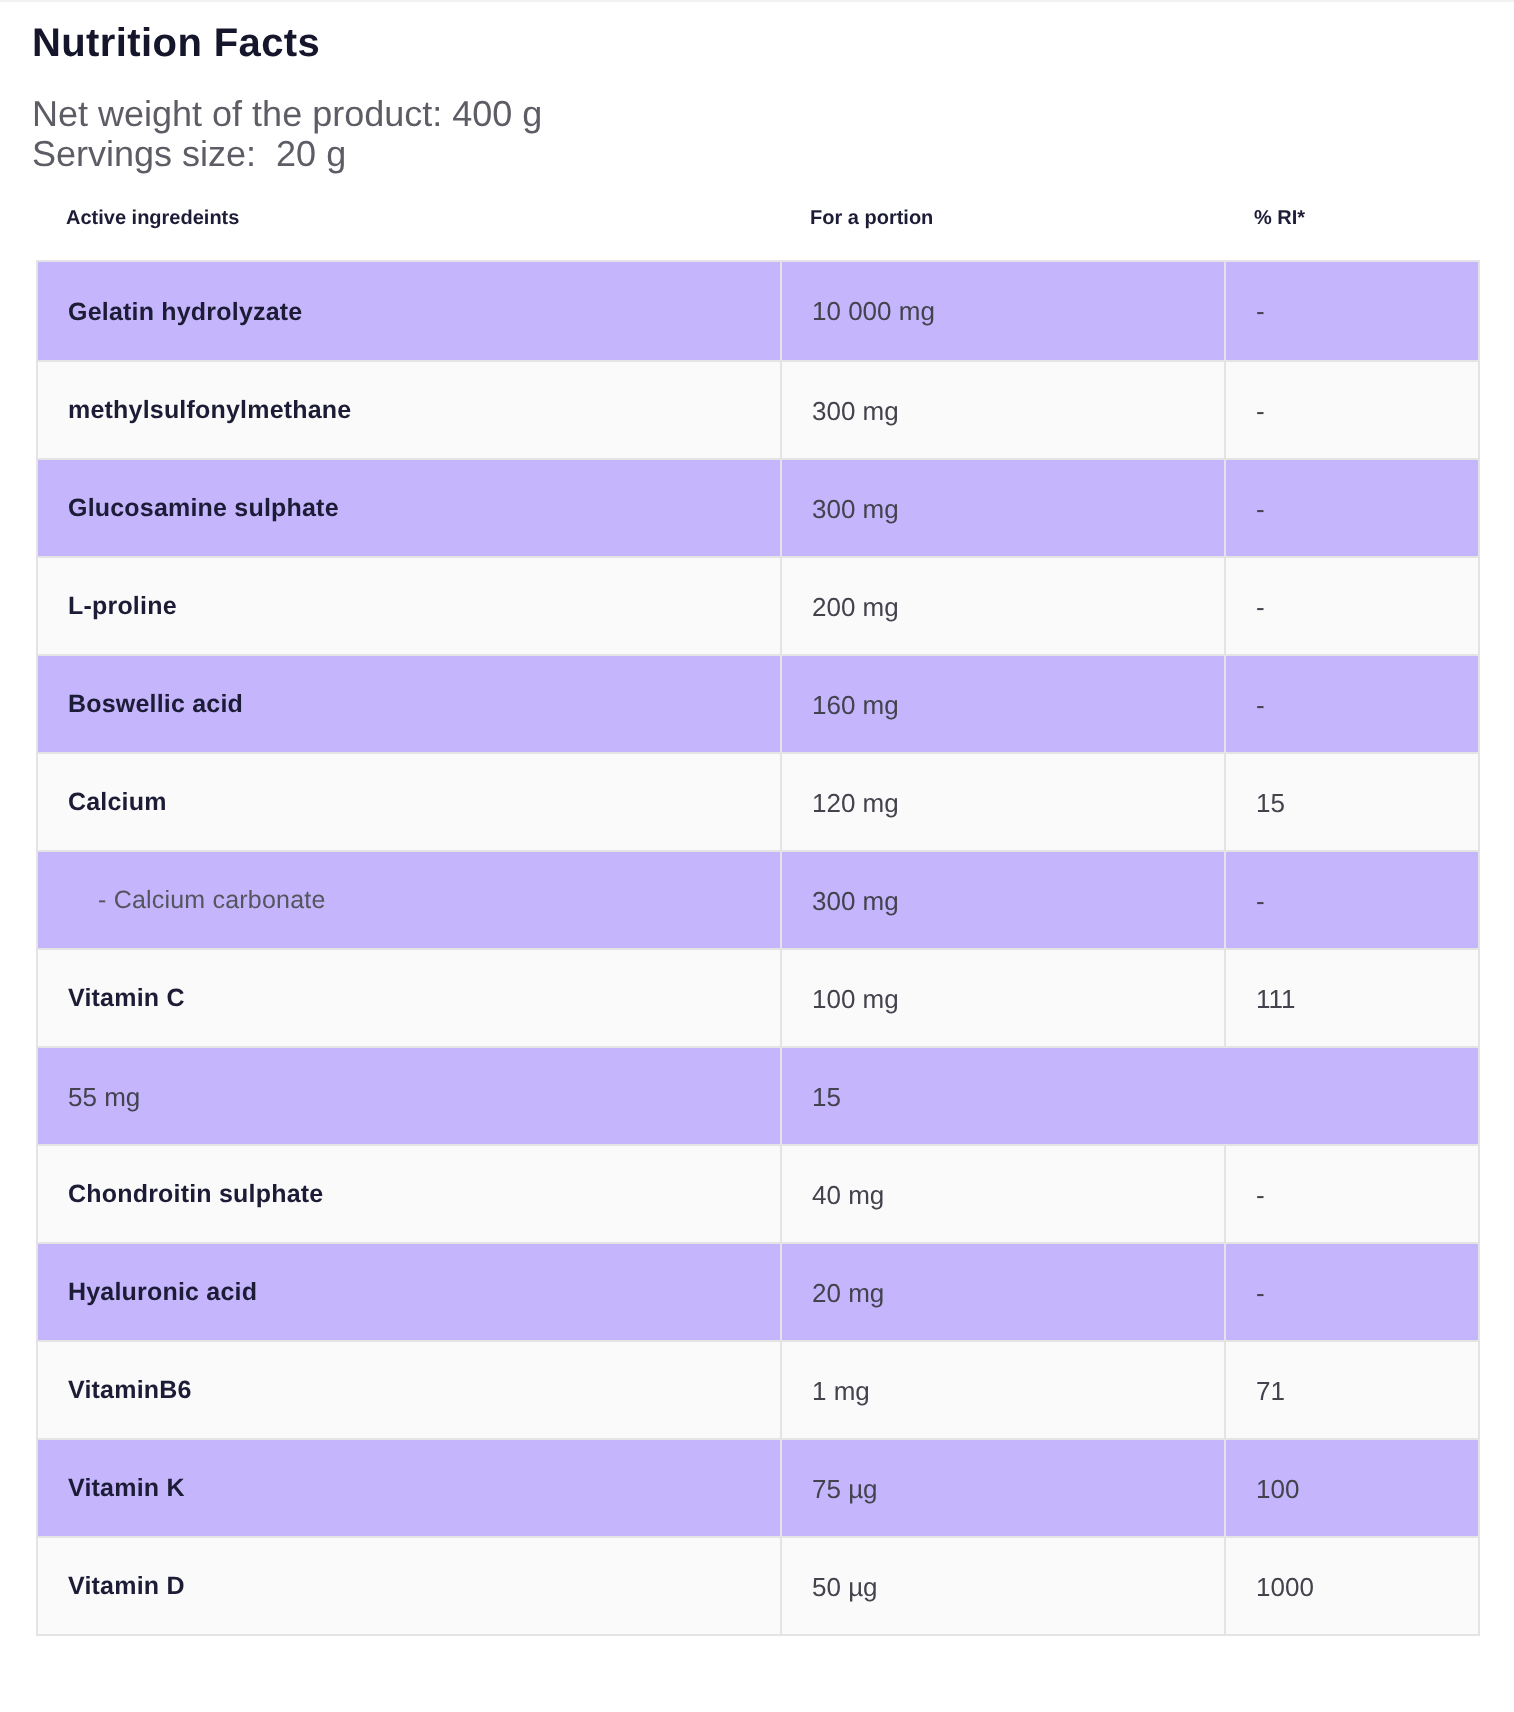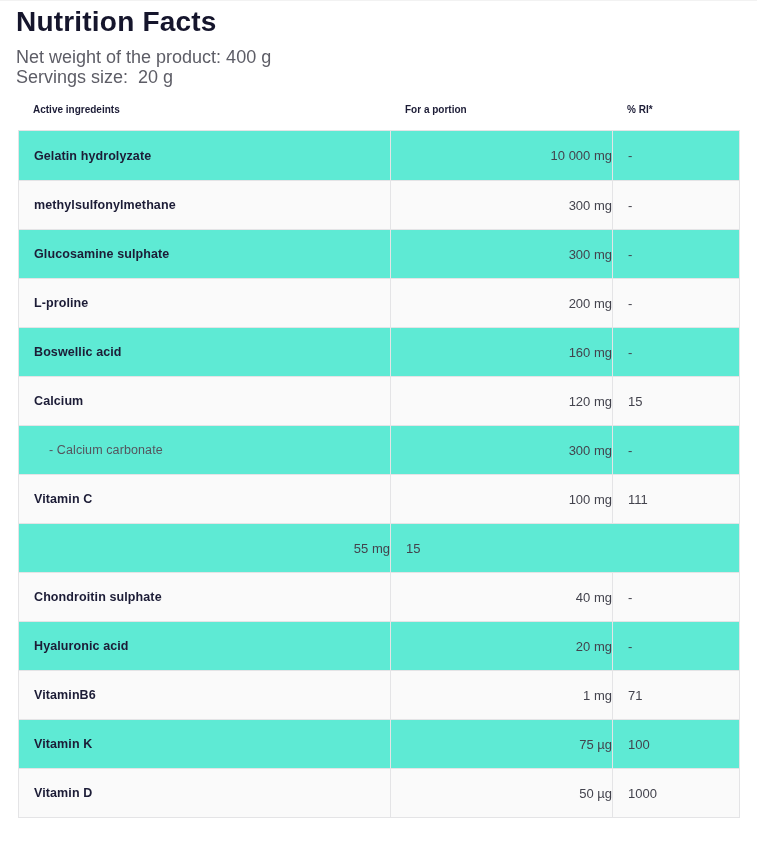--- a/index.html
+++ b/index.html
@@ -7,21 +7,21 @@
   body {
     width: 757px;
     height: 856px;
     font-family: "Liberation Sans", sans-serif;
     color: #1c1c36;
     overflow: hidden;
     border-top: 1px solid #f2f2f2;
   }
   .page-title {
     padding: 8px 16px 0 16px;
-    font-size: 28px;
+    font-size: 20px;
     line-height: 26px;
     font-weight: 700;
     letter-spacing: 0.2px;
     color: #15152c;
   }
   .meta {
     padding: 15px 16px 0 16px;
   }
   .meta p {
     font-size: 18px;
@@ -39,33 +39,33 @@
     display: grid;
     grid-template-columns: 372px 222px 1fr;
     font-size: 10px;
     font-weight: 700;
     color: #1c1c36;
   }
   .thead .th { padding-left: 15px; }
   .ntable {
     margin-top: 15px;
     border: 1px solid #e4e4e6;
-    background: #5eead4;
+    background: #c4b5fd;
   }
   .row {
     display: grid;
     grid-template-columns: 372px 222px 1fr;
     height: 49px;
     align-items: center;
   }
   .row + .row { border-top: 1px solid #e4e4e6; }
   .row:nth-child(even) { background: #fafafa; }
   .cell { padding-left: 15px; height: 100%; display: flex; align-items: center; }
   .cell.c1 { border-right: 1px solid #e4e4e6; }
-  .cell.c2 { border-right: 1px solid #e4e4e6; justify-content: flex-end; }
+  .cell.c2 { border-right: 1px solid #e4e4e6; }
   .ingredient {
     font-size: 12.5px;
     font-weight: 700;
     color: #1c1c36;
     letter-spacing: 0.1px;
   }
   .row.sub .ingredient {
     font-weight: 400;
     color: #55555e;
     padding-left: 15px;

